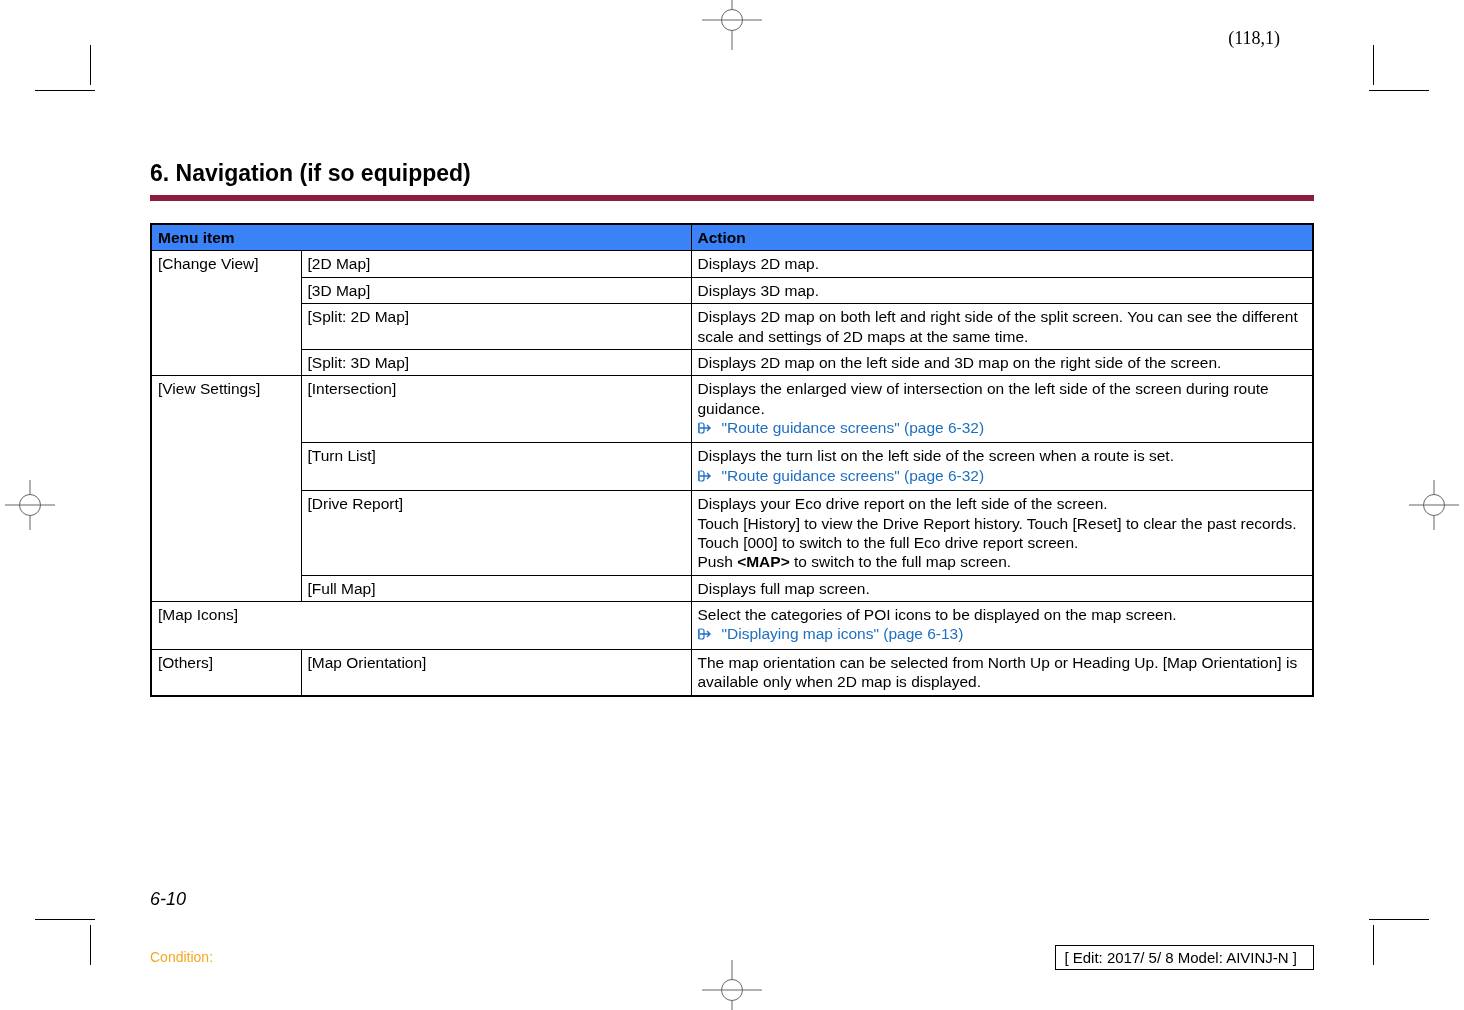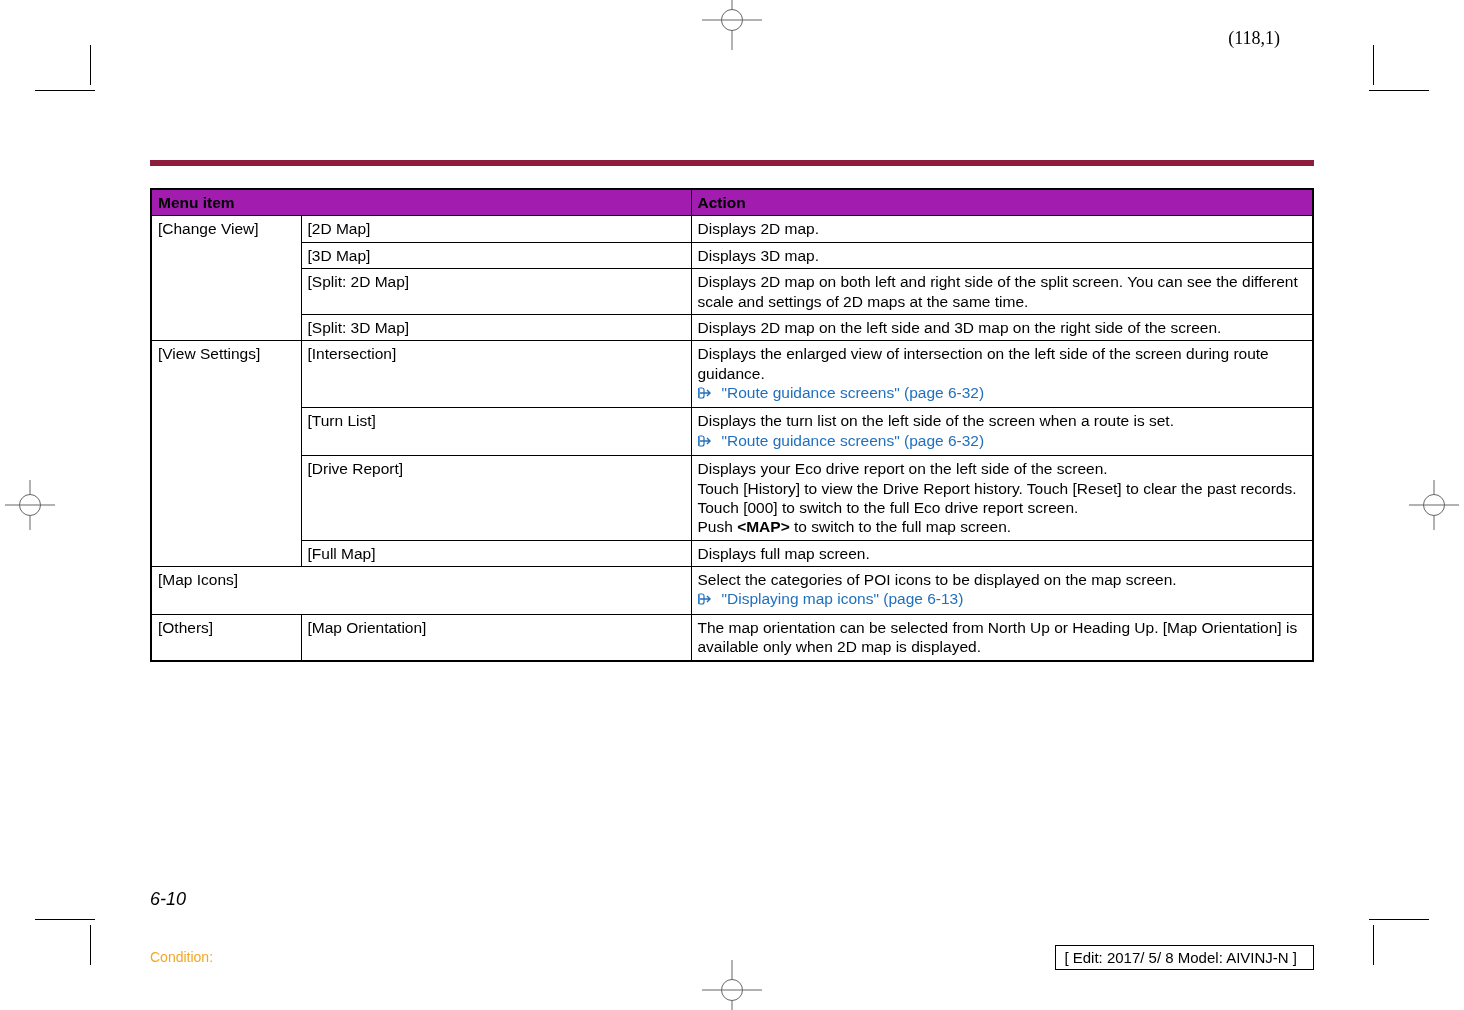--- a/index.html
+++ b/index.html
@@ -101,21 +101,21 @@
   }
   table.menu-table th, table.menu-table td {
     border: 1px solid #000;
     padding: 3px 6px;
     vertical-align: top;
     text-align: left;
     line-height: 1.25;
   }
   table.menu-table th {
     font-weight: bold;
-    background: #a21caf;
+    background: #3b82f6;
   }
   col.c1 { width: 150px; }
   col.c2 { width: 390px; }
   col.c3 { }
   .ref-link { color: #1e6fbf; }
   .hand-icon {
     display: inline-block;
     vertical-align: -2px;
     margin-right: 4px;
   }
@@ -165,20 +165,21 @@
 <div class="trim-tick trim-v" style="right:90px; top:45px;"></div>
 <div class="trim-tick trim-h" style="right:35px; top:90px;"></div>
 <div class="trim-tick trim-v" style="left:90px; bottom:45px;"></div>
 <div class="trim-tick trim-h" style="left:35px; bottom:90px;"></div>
 <div class="trim-tick trim-v" style="right:90px; bottom:45px;"></div>
 <div class="trim-tick trim-h" style="right:35px; bottom:90px;"></div>
 
 <div class="page-num-top">(118,1)</div>
 
 <div class="content">
+  <h1 class="section-title">6. Navigation (if so equipped)</h1>
   <div class="rule-bar"></div>
 
 
   <table class="menu-table">
     <colgroup>
         <col class="c1">
         <col class="c2">
         <col class="c3">
       </colgroup>
     <tbody>

